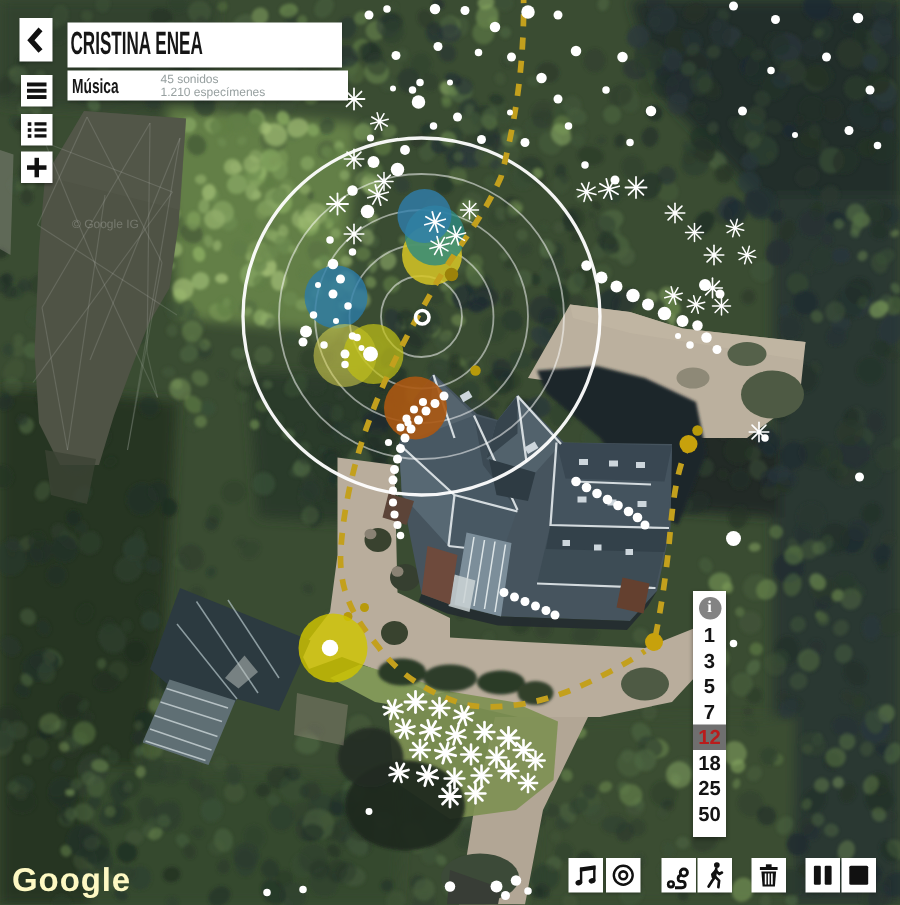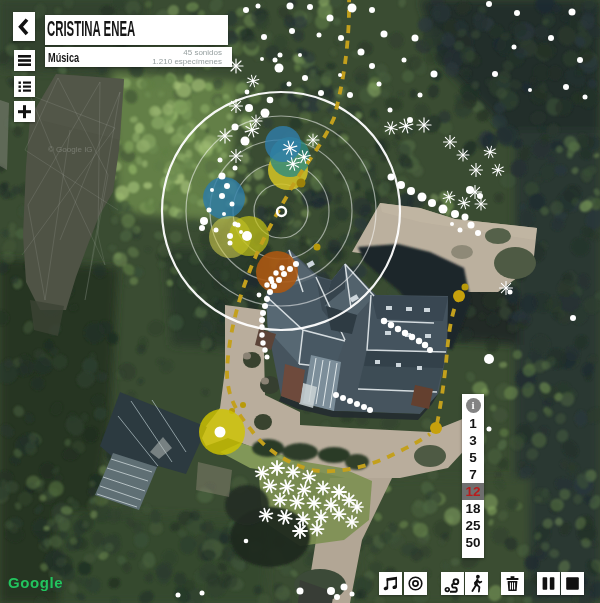--- a/index.html
+++ b/index.html
@@ -1749,21 +1749,21 @@
     </svg></div>
 
 <div class="panel" style="left:45px;top:15px;width:182.5px;height:30px"></div>
 
 <div class="abs" style="left:47px;top:16.5px;width:220px;font-size:21.5px;font-weight:bold;color:#161616;transform:scaleX(0.53);transform-origin:0 0;letter-spacing:0px;white-space:nowrap">CRISTINA ENEA</div>
 
 <div class="panel" style="left:45px;top:46.5px;width:187px;height:20.5px"></div>
 
 <div class="abs" style="left:47.5px;top:49.5px;font-size:13.5px;font-weight:bold;color:#161616;transform:scaleX(0.68);transform-origin:0 0;white-space:nowrap">Música</div>
 
-<div class="abs" style="left:107px;top:47.5px;width:115px;text-align:right;font-size:8px;line-height:9.8px;color:#97a0a0">45 sonidos<br>1.210 especímenes</div>
+<div class="abs" style="left:107px;top:47.5px;width:115px;text-align:left;font-size:8px;line-height:9.8px;color:#97a0a0">45 sonidos<br>1.210 especímenes</div>
 
 <div class="btn" style="left:14px;top:50px;width:21px;height:21px">
 <svg width="21" height="21">
       <g fill="#111">
         <rect x="4" y="5" width="13" height="2.6"></rect>
         <rect x="4" y="9.2" width="13" height="2.6"></rect>
         <rect x="4" y="13.4" width="13" height="2.6"></rect>
       </g>
     </svg></div>
 
@@ -1855,13 +1855,13 @@
         <rect x="5.6" y="5.2" width="4.6" height="12.6" rx="0.8"></rect>
         <rect x="12.8" y="5.2" width="4.6" height="12.6" rx="0.8"></rect>
       </g>
     </svg></div>
 
 <div class="btn" style="left:560.5px;top:571.5px;width:23px;height:23px">
 <svg width="23" height="23">
       <rect x="5.2" y="5.2" width="12.6" height="12.6" rx="1" fill="#111"></rect>
     </svg></div>
 
-<div class="abs" style="left:8px;top:574px;font-size:15px;font-weight:bold;color:#22c55e;letter-spacing:0.6px">Google</div>
+<div class="abs" style="left:8px;top:574px;font-size:22px;font-weight:bold;color:#fef9c3;letter-spacing:0.6px">Google</div>
 
 </body></html>

